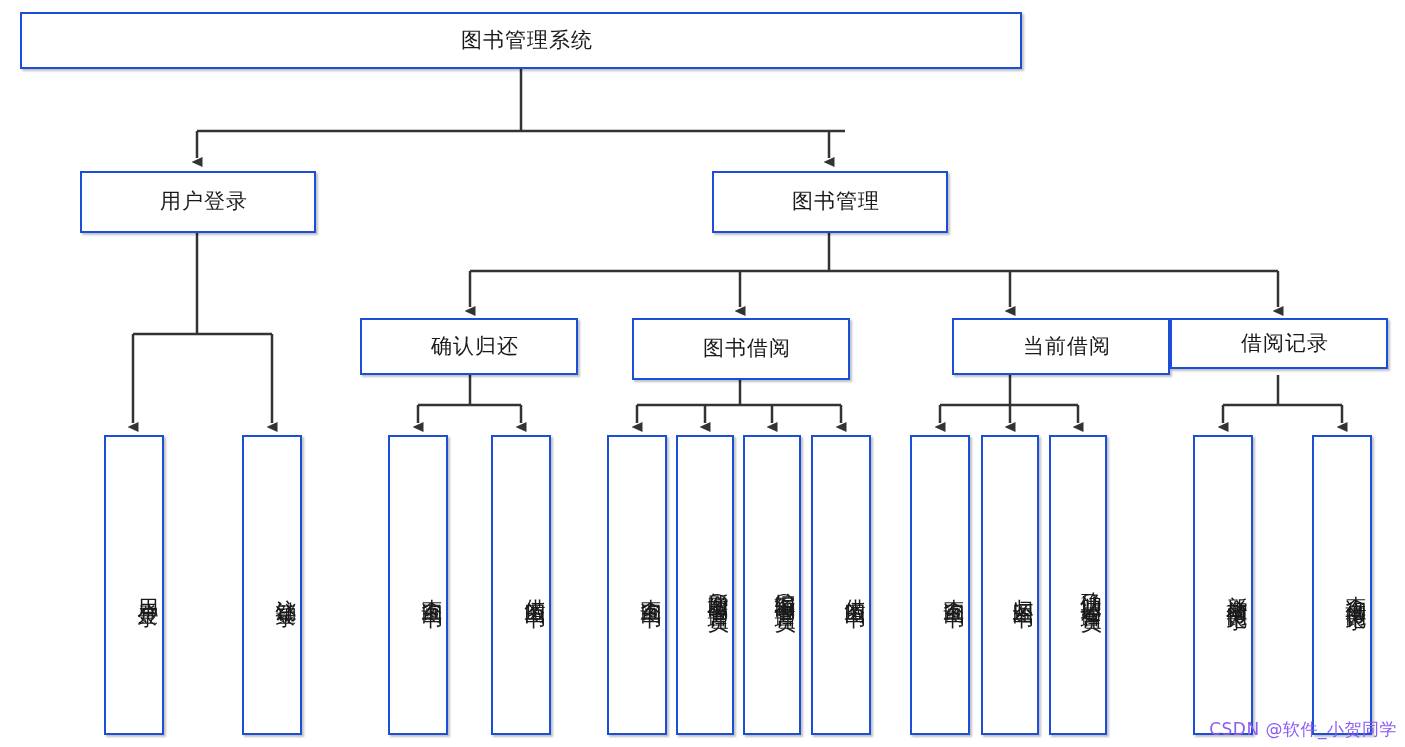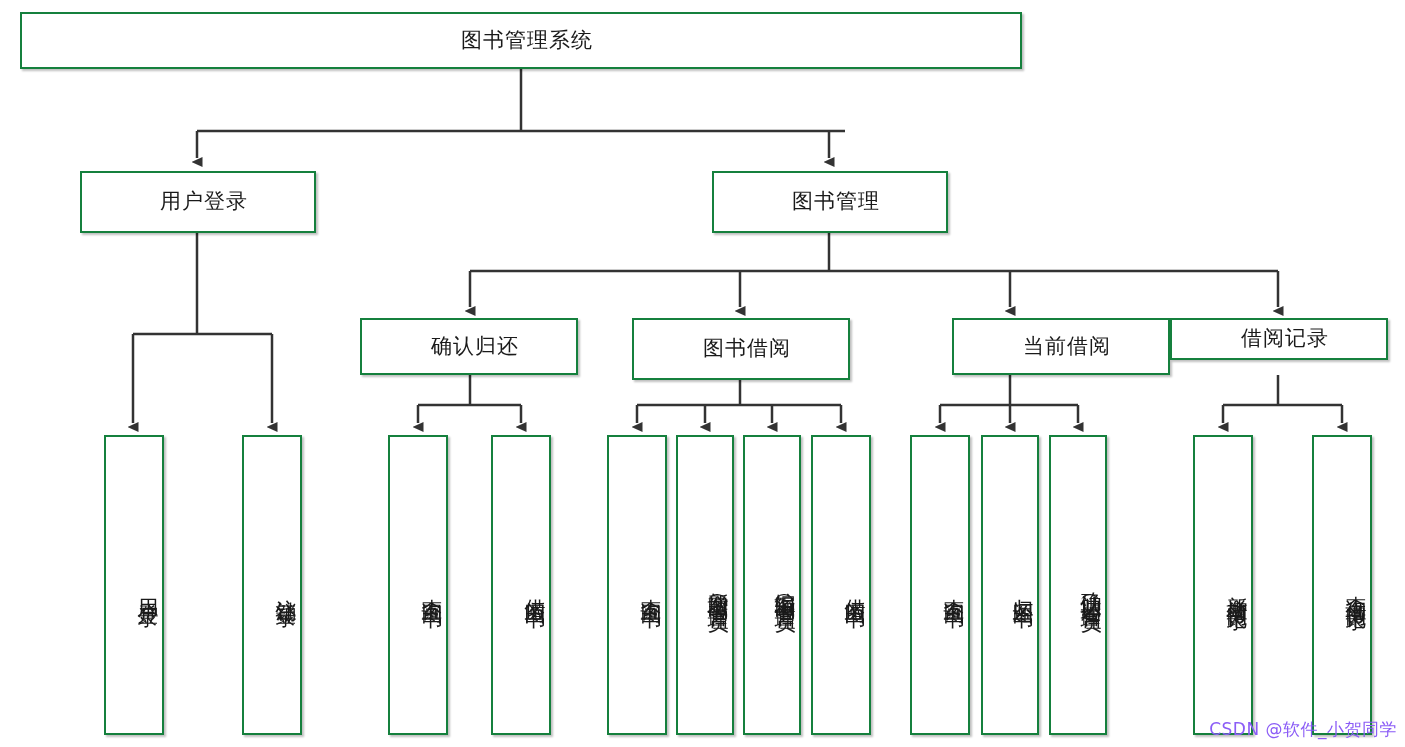--- a/index.html
+++ b/index.html
@@ -14,21 +14,21 @@
     position: relative;
     width: 1405px;
     height: 747px;
     background: #ffffff;
     overflow: hidden;
   }
   .node {
     position: absolute;
     box-sizing: border-box;
     background: #ffffff;
-    border: 2px solid #15803d;
+    border: 2px solid #1d4ed8;
     box-shadow: 2px 2px 2px rgba(0,0,0,0.25);
     display: flex;
     align-items: center;
     justify-content: center;
     color: #1a1a1a;
     padding-left: 12px;
   }
   .node.horiz {
     font-size: 21px;
     letter-spacing: 1px;
@@ -135,21 +135,21 @@
 
   <div class="node horiz" style="left:360px; top:318px; width:218px; height:57px;">
     <span class="label">确认归还</span>
   </div>
   <div class="node horiz" style="left:632px; top:318px; width:218px; height:62px;">
     <span class="label">图书借阅</span>
   </div>
   <div class="node horiz" style="left:952px; top:318px; width:218px; height:57px;">
     <span class="label">当前借阅</span>
   </div>
-  <div class="node horiz" style="left:1170px; top:318px; width:218px; height:42px;">
+  <div class="node horiz" style="left:1170px; top:318px; width:218px; height:51px;">
     <span class="label">借阅记录</span>
   </div>
 
   <div class="node vert" style="left:104px; top:435px; width:60px; height:300px;">
     <span class="label">用户登录</span>
   </div>
   <div class="node vert" style="left:242px; top:435px; width:60px; height:300px;">
     <span class="label">注销登录</span>
   </div>
 

